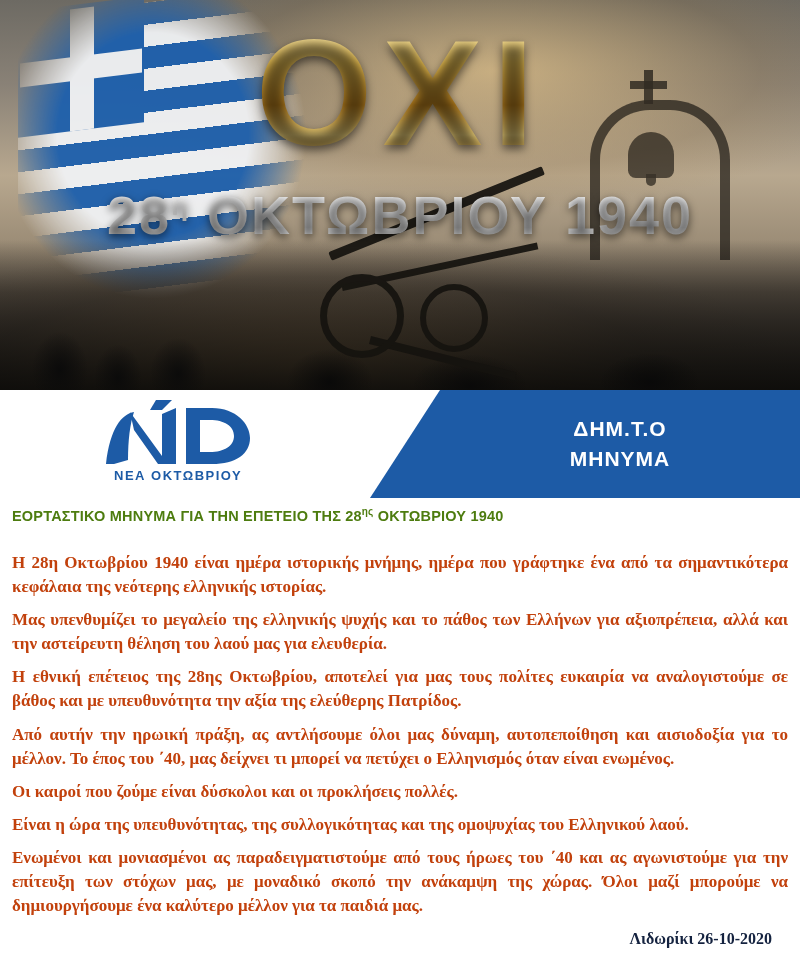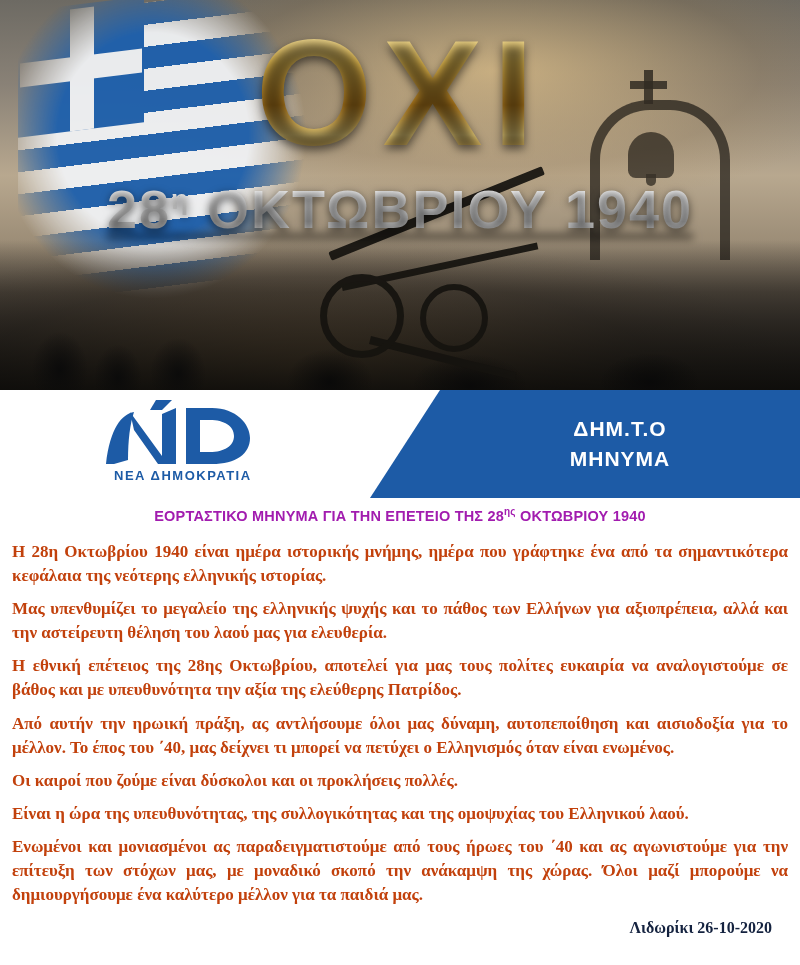--- a/index.html
+++ b/index.html
@@ -208,31 +208,30 @@
     line-height: 1;
     letter-spacing: 10px;
     background: linear-gradient(180deg, #fff4c4 0%, #e8bf52 30%, #b9801d 58%, #f0d37a 78%, #8a5a12 100%);
     -webkit-background-clip: text;
     background-clip: text;
     color: transparent;
     text-shadow: 0 4px 10px rgba(0,0,0,0.55);
     display: inline-block;
   }
   .hero-sub {
-    margin-top: 10px;
+    margin-top: 16px;
     font-family: "Liberation Sans", sans-serif;
     font-weight: 700;
     font-size: 54px;
     letter-spacing: 2px;
     background: linear-gradient(180deg, #ffffff 0%, #e9e9e9 40%, #bfbfbf 70%, #f5f5f5 100%);
     -webkit-background-clip: text;
     background-clip: text;
     color: transparent;
     text-shadow: 0 3px 8px rgba(0,0,0,0.6);
-    text-decoration: underline;
   }
   .hero-sub sup {
     font-size: 28px;
     vertical-align: super;
   }
 
   
   .brandbar {
     position: relative;
     width: 800px;
@@ -285,26 +284,26 @@
     letter-spacing: 1.5px;
   }
 
   
   .content {
     padding: 6px 12px 0 12px;
     box-sizing: border-box;
     width: 800px;
   }
   .doc-title {
-    text-align: center;
+    text-align: left;
     font-family: "Liberation Sans", sans-serif;
     font-weight: 700;
     font-size: 14.5px;
-    color: #a21caf;
-    margin: 2px 0 16px 0;
+    color: #4d7c0f;
+    margin: 2px 0 27px 0;
     letter-spacing: 0.2px;
   }
   .doc-title sup { font-size: 10px; }
   .para {
     font-family: "Liberation Serif", serif;
     font-weight: 700;
     font-size: 17px;
     color: #c2410c;
     line-height: 1.42;
     margin: 0 0 9px 0;
@@ -375,21 +374,21 @@
         <g fill="#1d5ba6">
 
           <path d="M6 66 C 10 30, 22 16, 34 14 C 30 26, 28 42, 28 62 L 14 66 Z"></path>
           <path d="M30 14 L 62 58 L 62 16 L 76 10 L 76 66 L 58 66 L 34 32 Z"></path>
 
           <path d="M86 10 L 112 10 C 136 10, 150 26, 150 40 C 150 56, 136 66, 112 66 L 86 66 Z M 100 22 L 100 54 L 110 54 C 124 54, 134 48, 134 38 C 134 28, 124 22, 110 22 Z"></path>
 
           <path d="M56 2 L 72 2 L 62 12 L 50 12 Z"></path>
         </g>
       </svg>
-      <div class="nd-logo-text">ΝΕΑ ΔΗΜΟΚΡΑΤΙΑ</div>
+      <div class="nd-logo-text">ΝΕΑ ΟΚΤΩΒΡΙΟΥ</div>
     </div>
   </div>
 
   <div class="content">
     <div class="doc-title">
       <span>ΕΟΡΤΑΣΤΙΚΟ ΜΗΝΥΜΑ ΓΙΑ ΤΗΝ ΕΠΕΤΕΙΟ ΤΗΣ 28</span><sup>ης</sup><span> ΟΚΤΩΒΡΙΟΥ 1940</span>
     </div>
 
     <p class="para">Η 28η Οκτωβρίου 1940 είναι ημέρα ιστορικής μνήμης, ημέρα που γράφτηκε ένα από τα σημαντικότερα κεφάλαια της νεότερης ελληνικής ιστορίας.</p>
     <p class="para">Μας υπενθυμίζει το μεγαλείο της ελληνικής ψυχής και το πάθος των Ελλήνων για αξιοπρέπεια, αλλά και την αστείρευτη θέληση του λαού μας για ελευθερία.</p>

